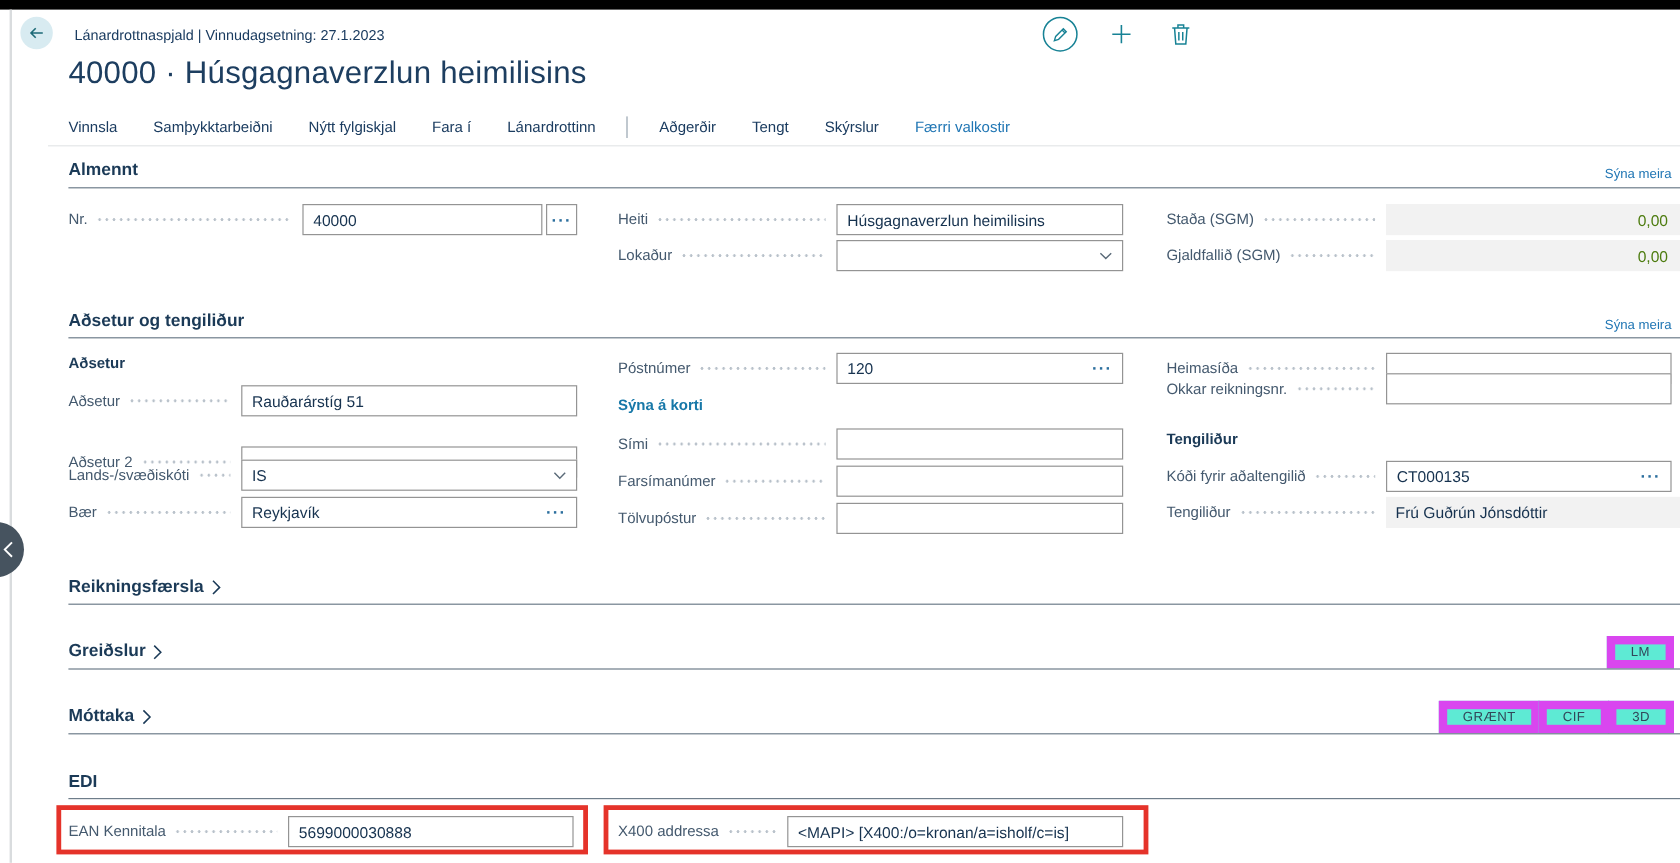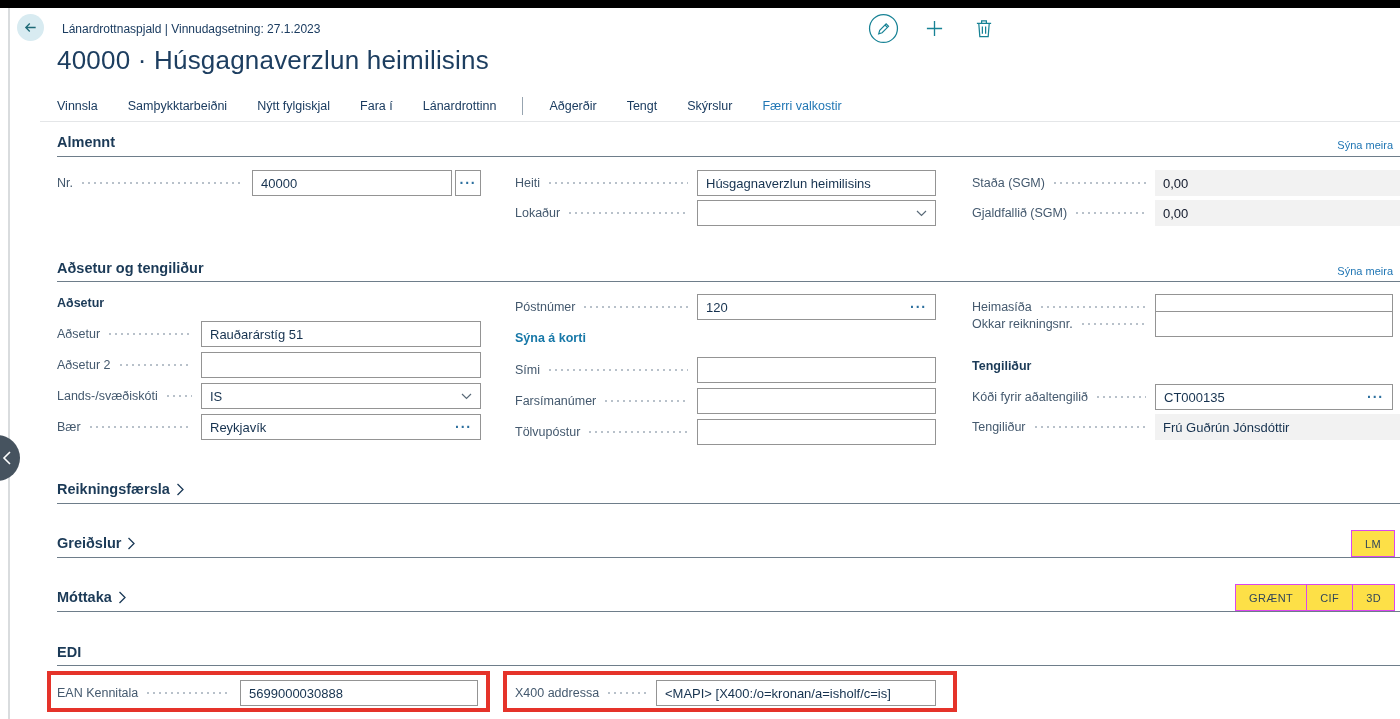--- a/index.html
+++ b/index.html
@@ -58,35 +58,35 @@
     display:flex; align-items:center; padding:0 8px; font-size:13px; color:#16324f;
     white-space:nowrap; overflow:hidden; cursor:text;
   }
   .f-val { flex:1 1 auto; overflow:hidden; white-space:nowrap; }
   .in212 { width:200px; }
   .in240 { width:280px; }
   .in239 { width:239px; }
   .in238 { width:238px; margin-right:7px; }
   .in245 { width:245px; }
   .disabled { border:none; background:#f2f2f2; cursor:default; }
-  .num { justify-content:flex-start; color:#0f172a; padding-right:10px; }
+  .num { justify-content:flex-end; color:#4d7c0f; padding-right:10px; }
   .dd-caret { flex:0 0 auto; margin-left:6px; display:flex; align-items:center; cursor:pointer; }
   .dots { flex:0 0 auto; margin-left:6px; color:#2c6f9e; font-weight:bold; cursor:pointer; line-height:1; }
   .dots::after { content:"\00B7\00B7\00B7"; letter-spacing:1px; font-size:14px; }
   .assist-btn {
     flex:0 0 auto; width:26px; height:26px; margin-left:3px; border:1px solid #949494;
     display:flex; align-items:center; justify-content:center; color:#2c6f9e; cursor:pointer; background:#fff;
   }
   .assist-btn::after { content:"\00B7\00B7\00B7"; letter-spacing:1px; font-size:14px; font-weight:bold; }
 
   
   .badge-row { display:flex; right:5px; height:27px; }
   .badge {
-    display:flex; align-items:center; padding:0 13px; border:1px solid #d946ef;
-    background:#fde047; font-size:11px; color:#32465a; margin-left:-1px; letter-spacing:.4px;
+    display:flex; align-items:center; padding:0 13px; border:7px solid #d946ef;
+    background:#5eead4; font-size:11px; color:#32465a; margin-left:-1px; letter-spacing:.4px;
     cursor:pointer;
   }
 
   
   .hl-red { border:4px solid #e5332a; background:transparent; z-index:5; pointer-events:none; }
 
   svg { display:block; }
 </style>
 </head>
 <body>
@@ -207,21 +207,21 @@
 
 <div class="abs grp" style="top:296px">Aðsetur</div>
 
 <div class="r c1" style="top:321px">
   <span class="f-label">Aðsetur</span>
   <span class="f-leader"></span>
   <div class="f-input in240">
     <span class="f-val">Rauðarárstíg 51</span>
   </div>
 </div>
-<div class="r c1" style="top:352px">
+<div class="r c1" style="top:372px">
   <span class="f-label">Aðsetur 2</span>
   <span class="f-leader"></span>
   <div class="f-input in240">
     <span class="f-val"></span>
   </div>
 </div>
 <div class="r c1" style="top:383px">
   <span class="f-label">Lands-/svæðiskóti</span>
   <span class="f-leader"></span>
   <div class="f-input in240">

